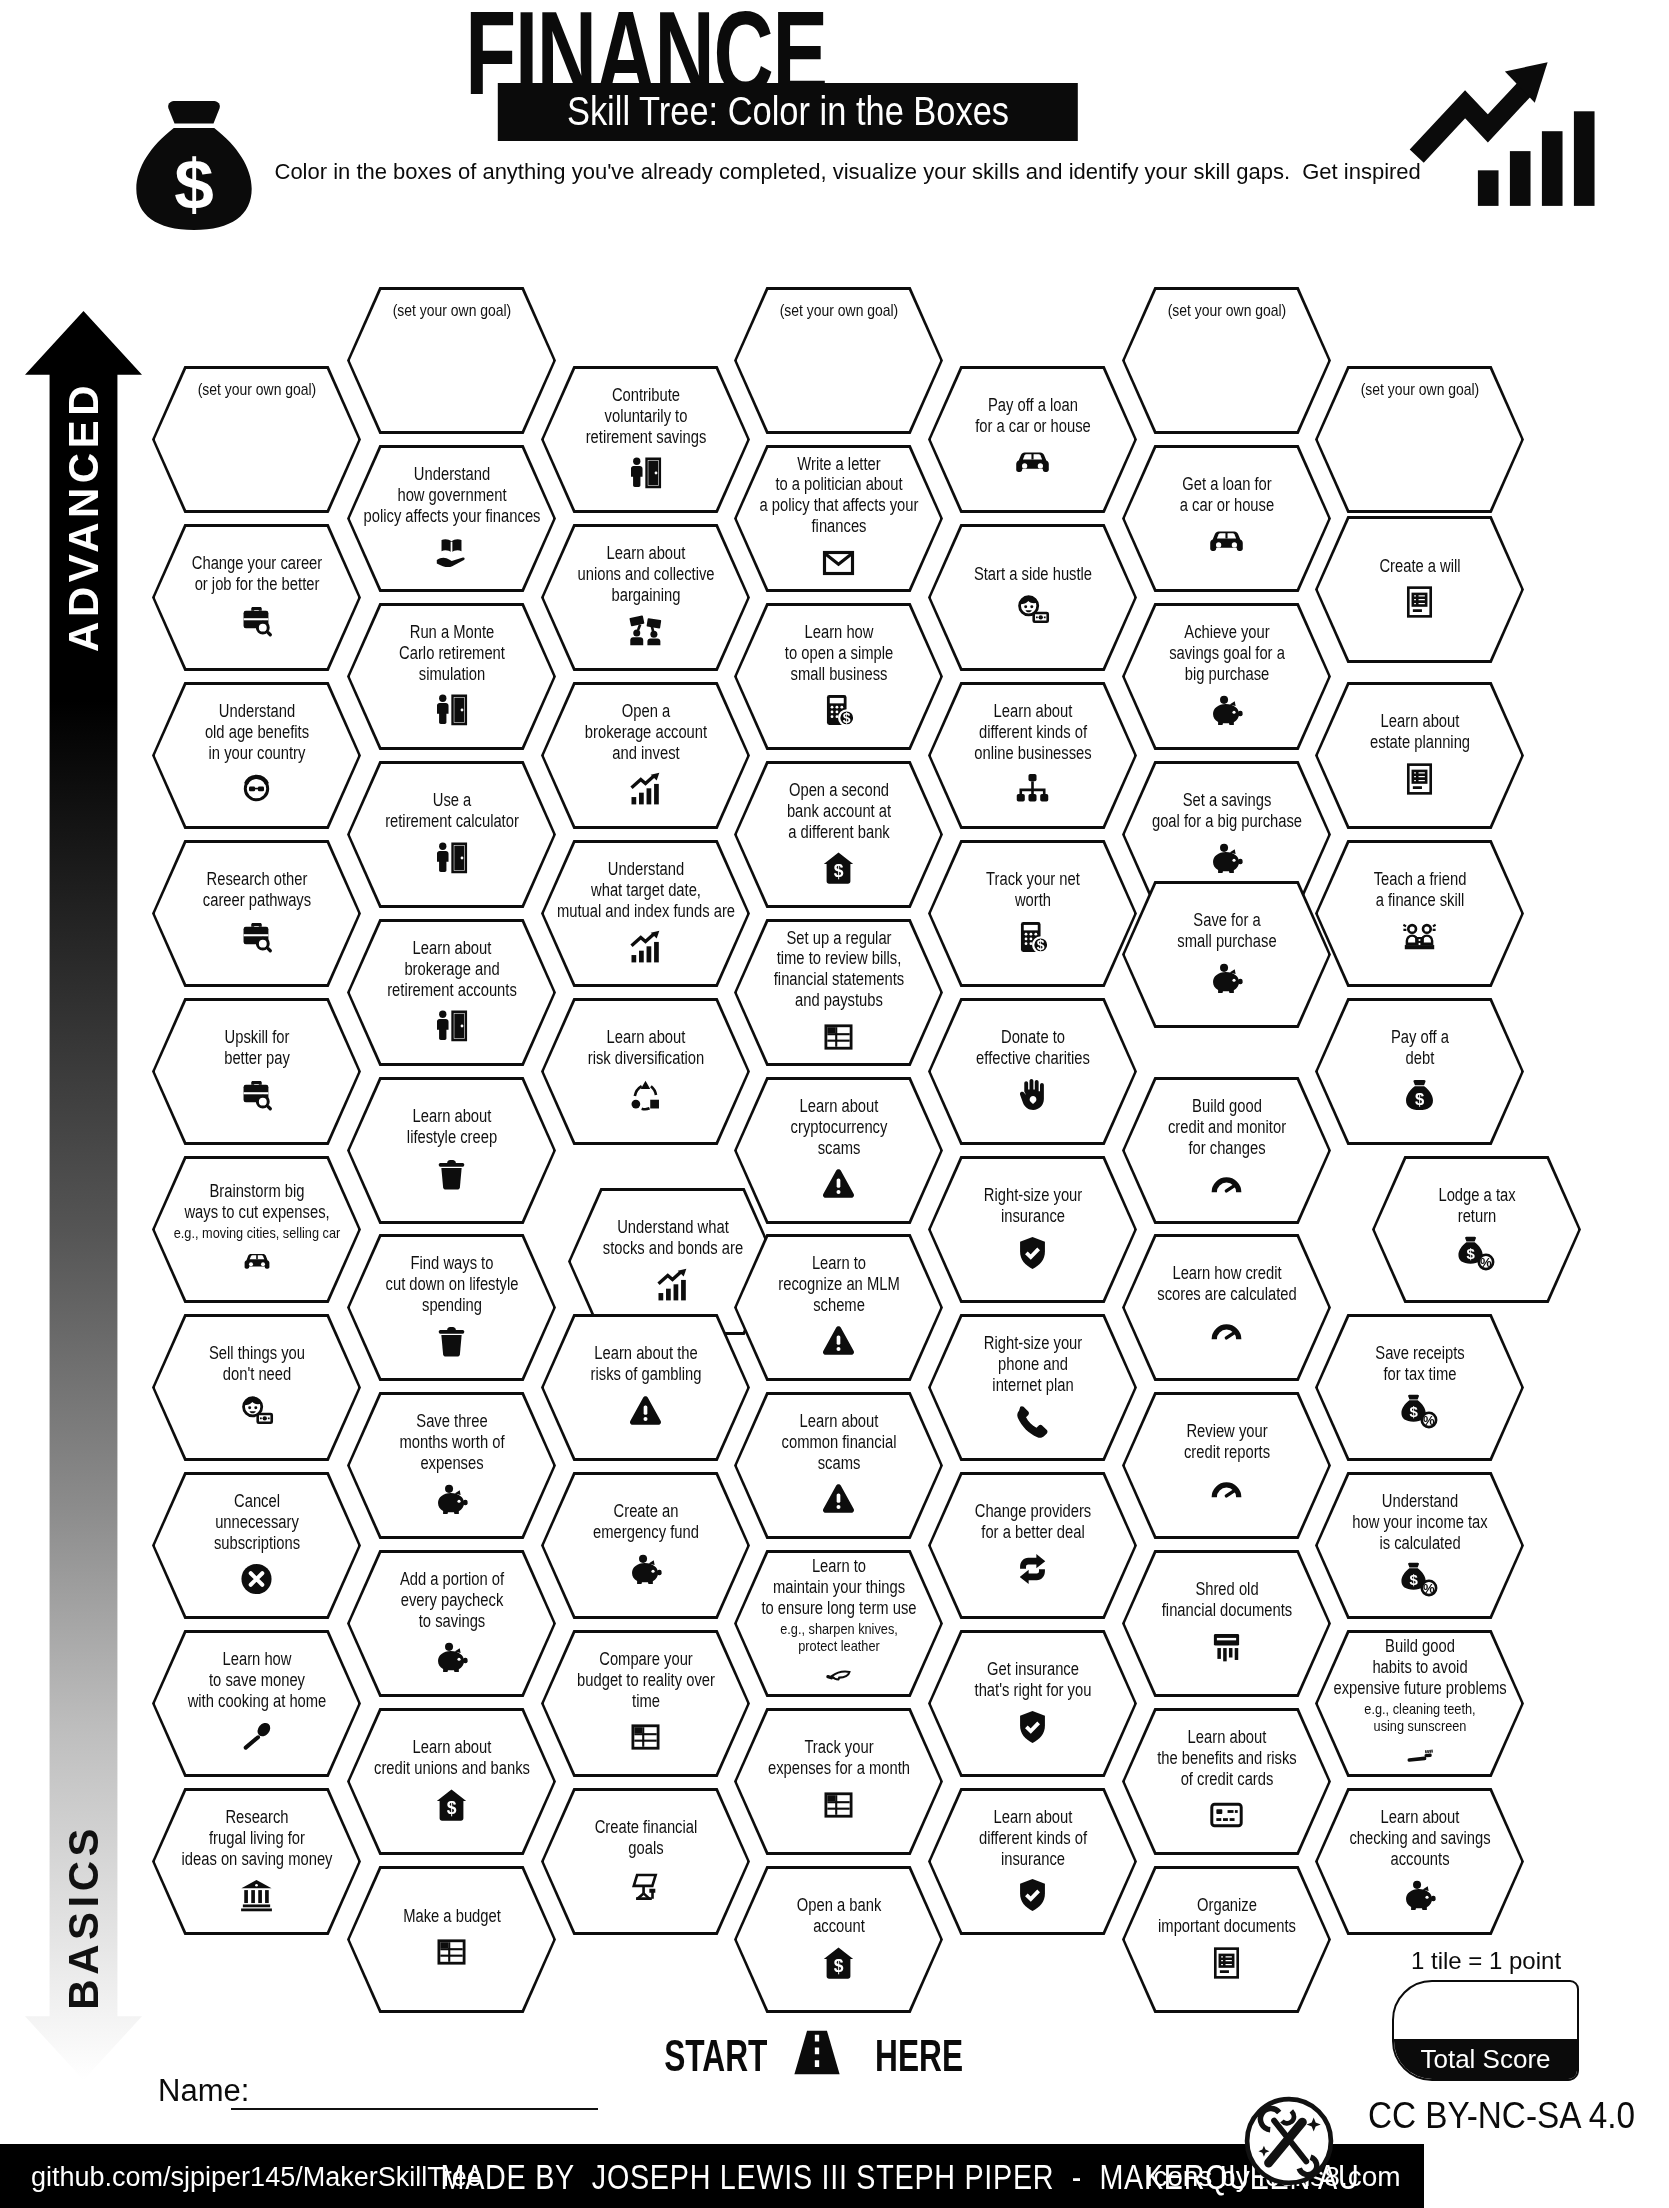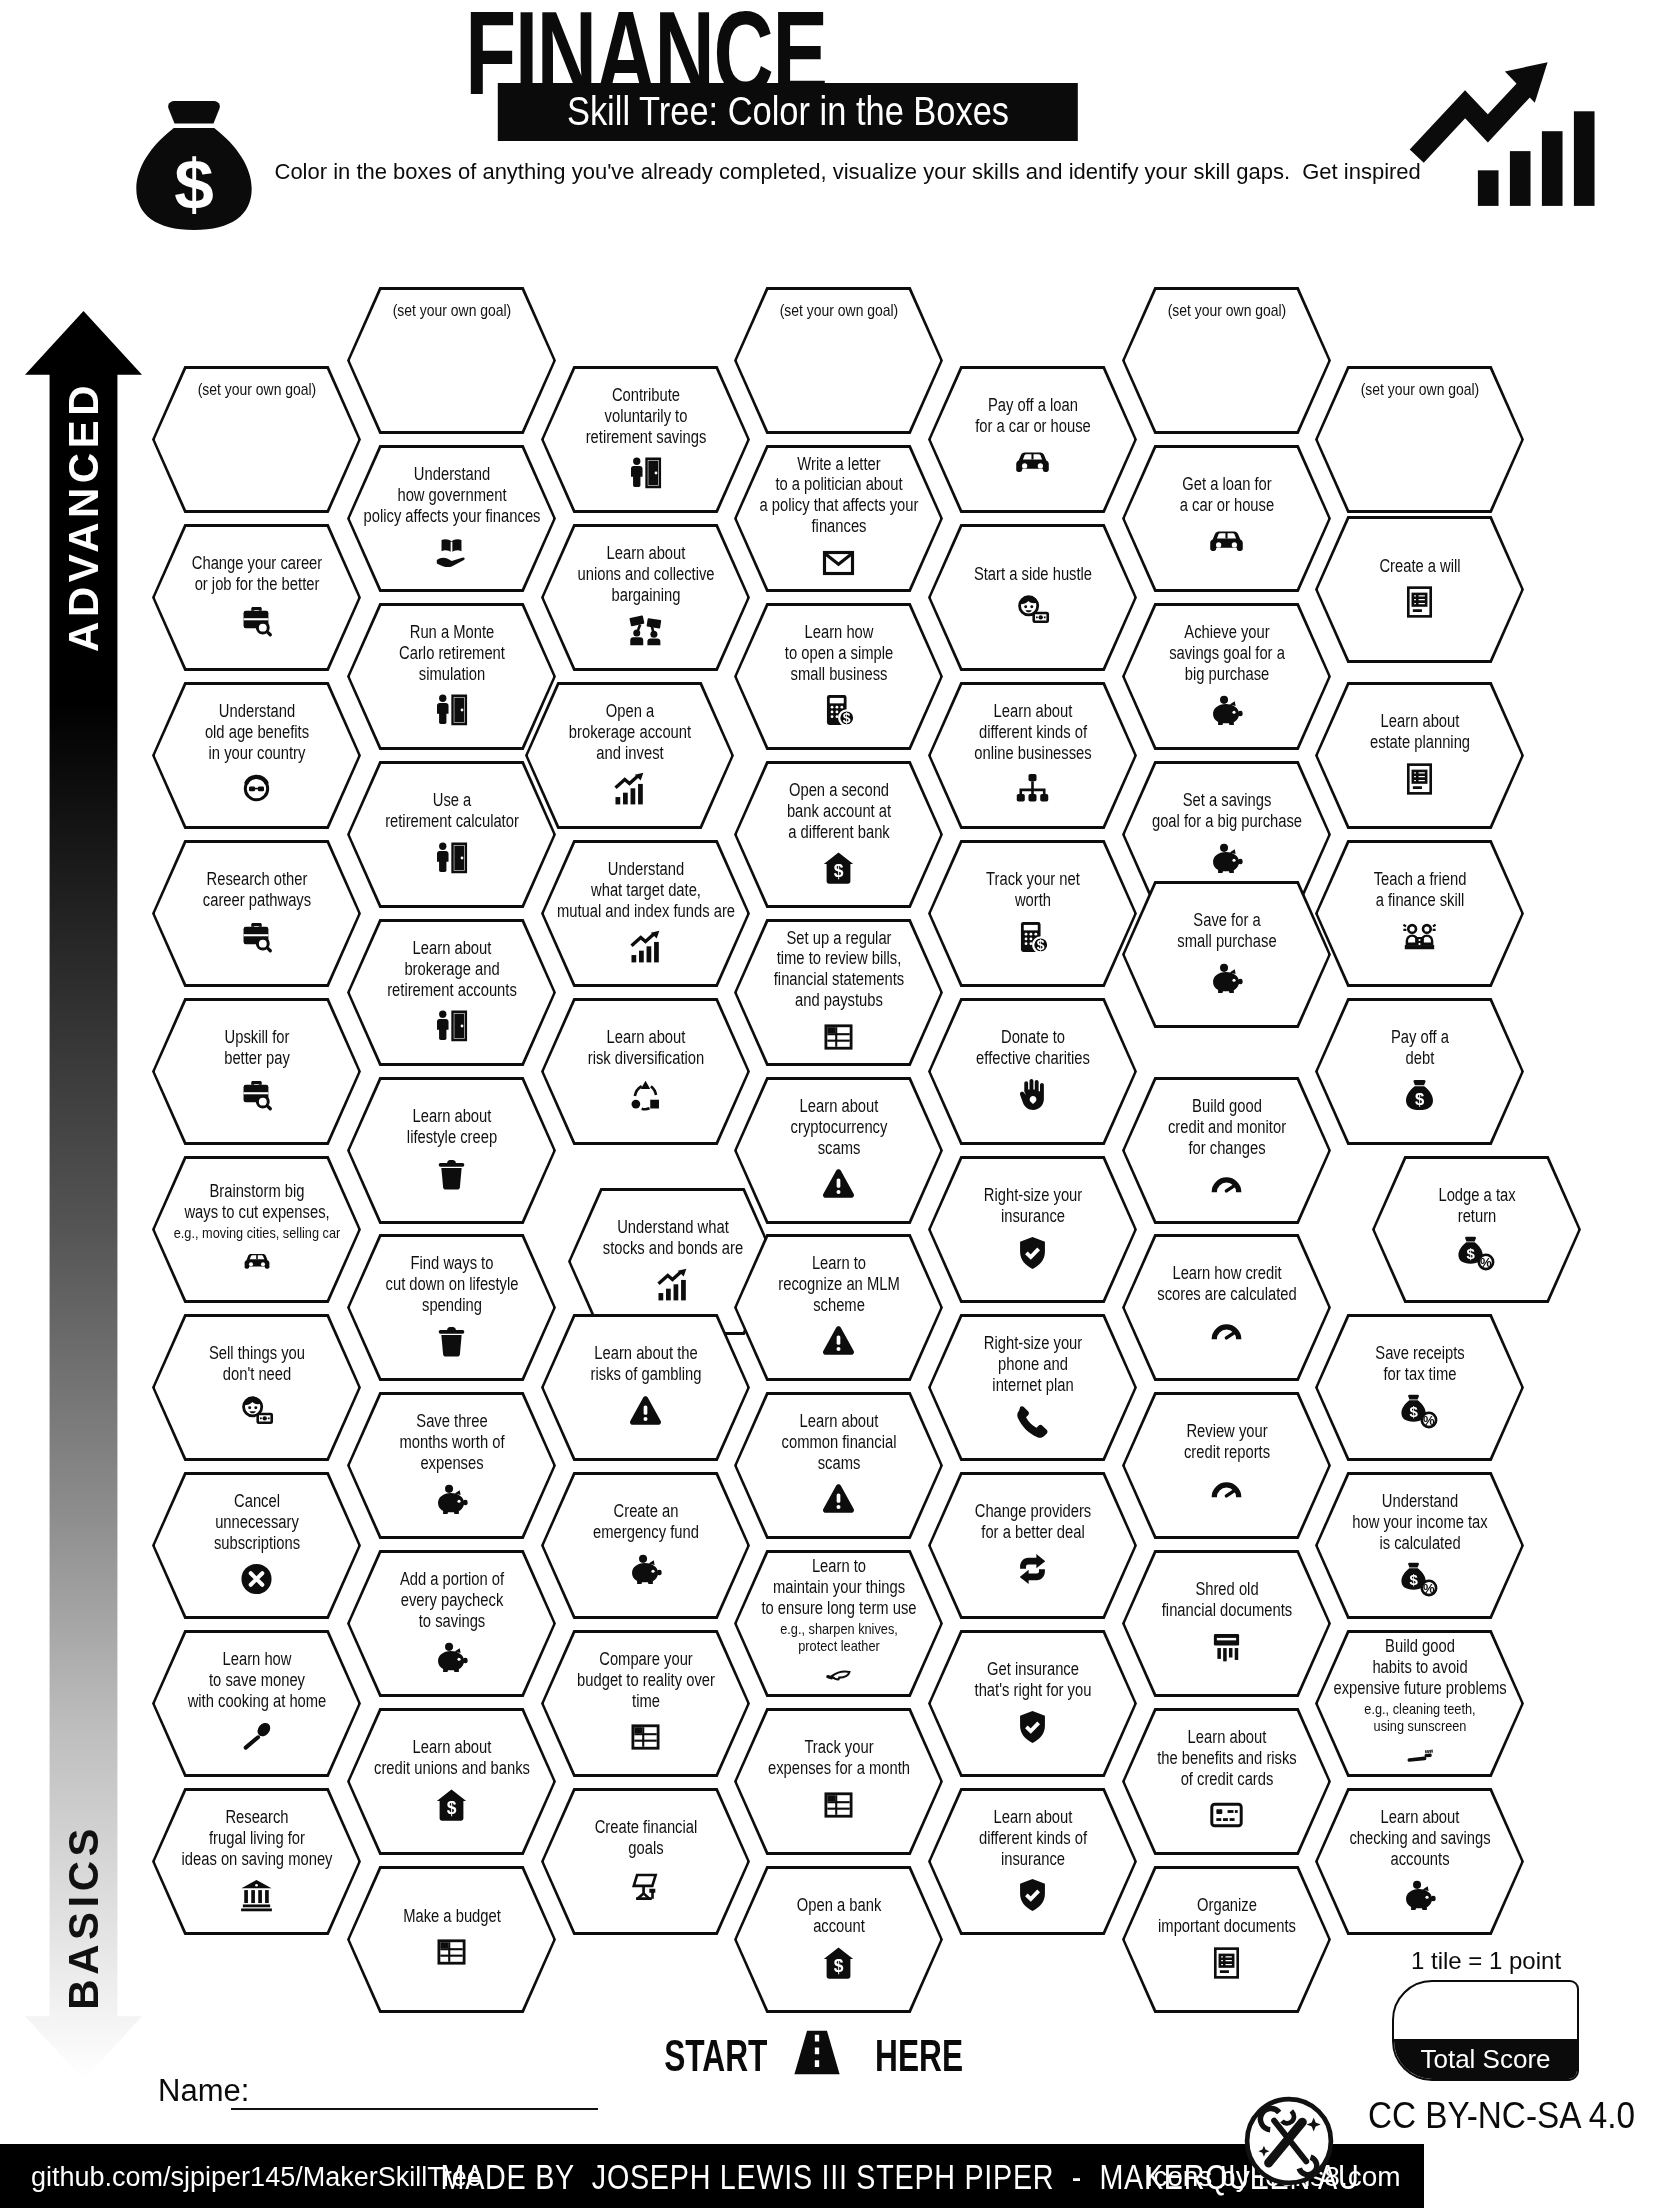--- a/index.html
+++ b/index.html
@@ -585,21 +585,21 @@
         <div class="hex-border"></div>
         <div class="hex-in">
           <div class="hex-label">Learn about
 unions and collective
 bargaining</div>
           <svg class="hex-icon" viewBox="0 0 52 47" width="47" height="42">
             <use href="#i-protest"></use>
           </svg>
         </div>
       </div>
-      <div class="hex" style="left: 525px; top: 682px;">
+      <div class="hex" style="left: 541px; top: 682px;">
         <div class="hex-border"></div>
         <div class="hex-in">
           <div class="hex-label">Open a
 brokerage account
 and invest</div>
           <svg class="hex-icon" viewBox="0 0 52 47" width="47" height="42">
             <use href="#i-chartup"></use>
           </svg>
         </div>
       </div>

